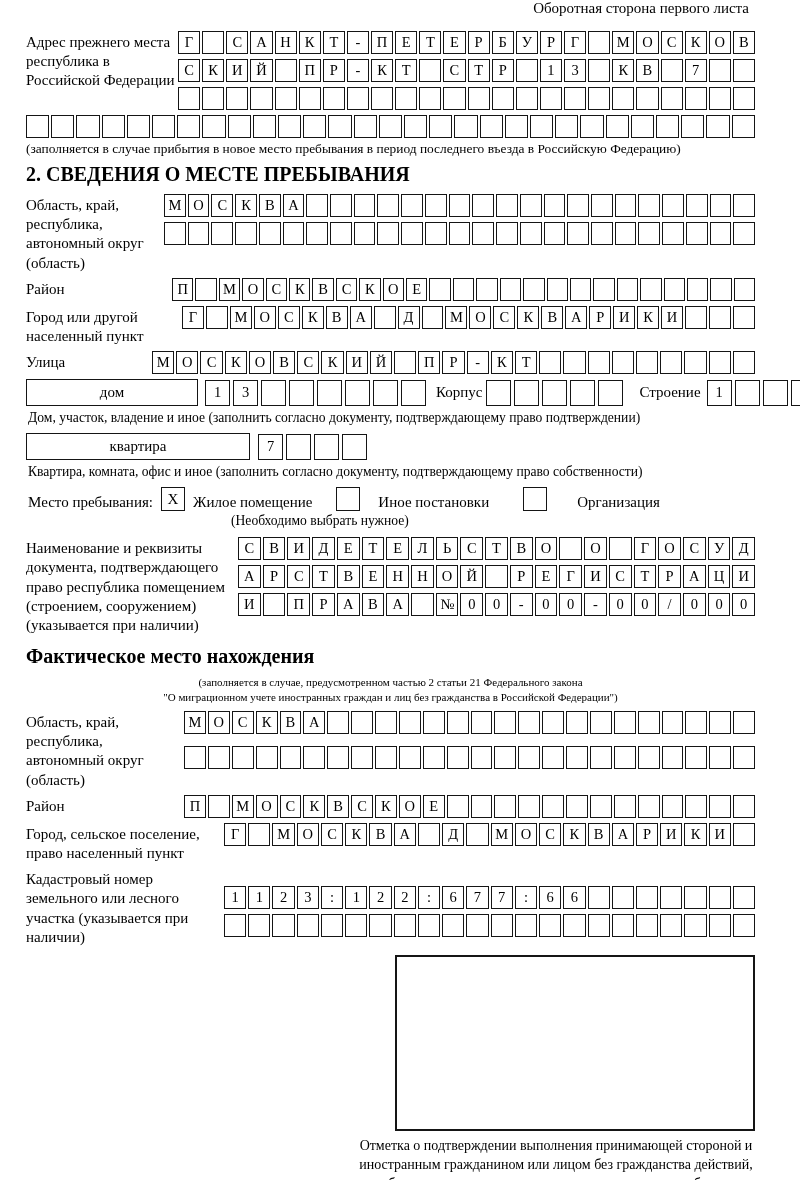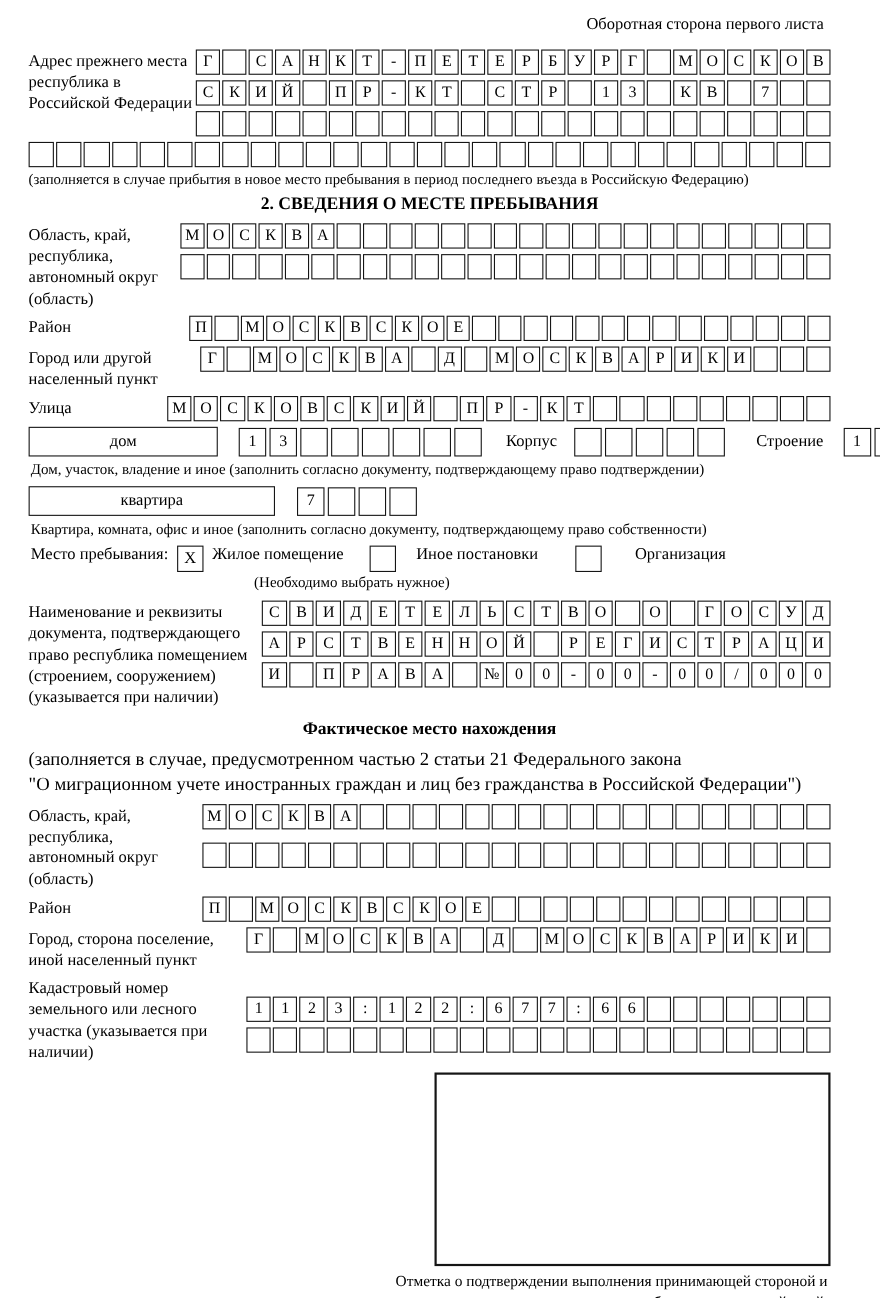--- a/index.html
+++ b/index.html
@@ -1,62 +1,62 @@
 <!DOCTYPE html>
 <html><head>
 <meta charset="utf-8">
 <style>
   html,body { margin:0; padding:0; background:#ffffff; }
   body {
     width:800px; height:1180px;
     font-family:"Liberation Serif","DejaVu Serif",serif;
     color:#000; overflow:hidden;
   }
-  .page { box-sizing:border-box; width:800px; height:1180px; padding:14px 45px 0 26px; }
+  .page { box-sizing:border-box; width:800px; height:1180px; padding:0 45px 0 26px; }
 
   .hdr { text-align:right; font-size:15px; padding-right:6px; margin-bottom:14px; }
 
   .frow { display:flex; align-items:flex-start; margin-bottom:5px; }
   .flabel { font-size:15px; line-height:1.28; flex:none; padding-top:2px; }
 
   .cells { display:flex; gap:2px; flex:1; min-width:0; }
   .cell {
     flex:1 1 0; min-width:0; height:23px; box-sizing:border-box;
     border:1.6px solid #151515;
     display:flex; align-items:center; justify-content:center;
     font-size:14.5px; line-height:1;
   }
   .rowstack { flex:1; display:flex; flex-direction:column; gap:5px; min-width:0; }
 
   .fullrow { margin:5px 0 3px 0; }
 
   .note { font-size:13.4px; text-align:left; margin:2px 0 6px 0; }
-  .sect-title { font-size:16px; font-weight:bold; text-align:center; margin:6px 0 8px 0; }
+  .sect-title { font-size:20px; font-weight:bold; margin:6px 0 8px 0; }
 
   
-  .inline-row { display:flex; align-items:center; margin-bottom:4px;gap:12px; }
+  .inline-row { display:flex; align-items:center; margin-bottom:4px; }
   .widebox {
     box-sizing:border-box; border:1.6px solid #151515; height:27px;
     display:flex; align-items:center; justify-content:center; font-size:15px; flex:none;
   }
   .cells-fixed { display:flex; gap:3px; flex:none; }
   .cells-fixed .cell { flex:none; width:25px; height:26px; }
   .inline-lbl { font-size:15px; flex:none; }
 
   .caption { font-size:13.6px; margin:1px 0 7px 2px; }
 
   
-  .chk-row { display:flex; align-items:flex-start; margin:4px 0 2px 2px; font-size:15px; }
+  .chk-row { display:flex; align-items:flex-end; margin:4px 0 2px 2px; font-size:15px; }
   .chk {
     box-sizing:border-box; width:24px; height:24px; border:1.6px solid #151515; flex:none;
     display:flex; align-items:center; justify-content:center; font-size:15px;
   }
   .chk-note { font-size:13.6px; margin:2px 0 8px 205px; }
 
-  .fact-note { font-size:17px; margin:0 0 3px 0; }
+  .fact-note { font-size:11px; text-align:center; margin:0 0 3px 0; }
 
   .stamp-box {
     width:360px; height:176px; box-sizing:border-box;
     border:2px solid #151515; margin:8px 0 6px auto;
   }
   .stamp-caption {
     width:398px; margin-left:auto; text-align:center; font-size:14px; line-height:1.35;
   }
 </style>
 </head>
@@ -549,21 +549,21 @@
         <div class="cell"></div>
         <div class="cell"></div>
         <div class="cell"></div>
         <div class="cell"></div>
         <div class="cell"></div>
         <div class="cell"></div>
       </div>
   </div>
 
   <div class="frow">
-    <div class="flabel" style="width:198px">Город, сторона поселение, иной населенный пункт</div>
+    <div class="flabel" style="width:198px">Город, сельское поселение, право населенный пункт</div>
     <div class="cells">
         <div class="cell">Г</div>
         <div class="cell"></div>
         <div class="cell">М</div>
         <div class="cell">О</div>
         <div class="cell">С</div>
         <div class="cell">К</div>
         <div class="cell">В</div>
         <div class="cell">А</div>
         <div class="cell"></div>

